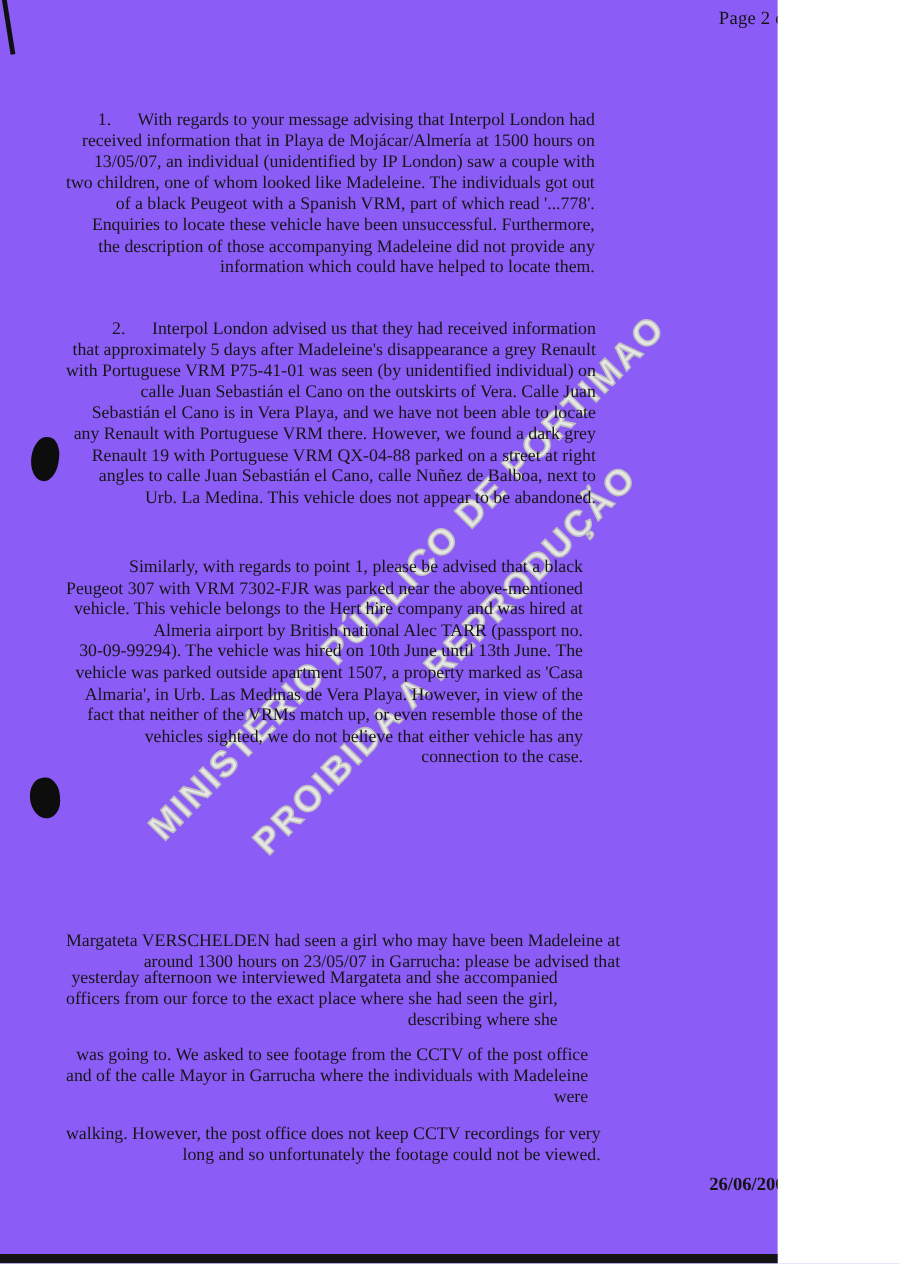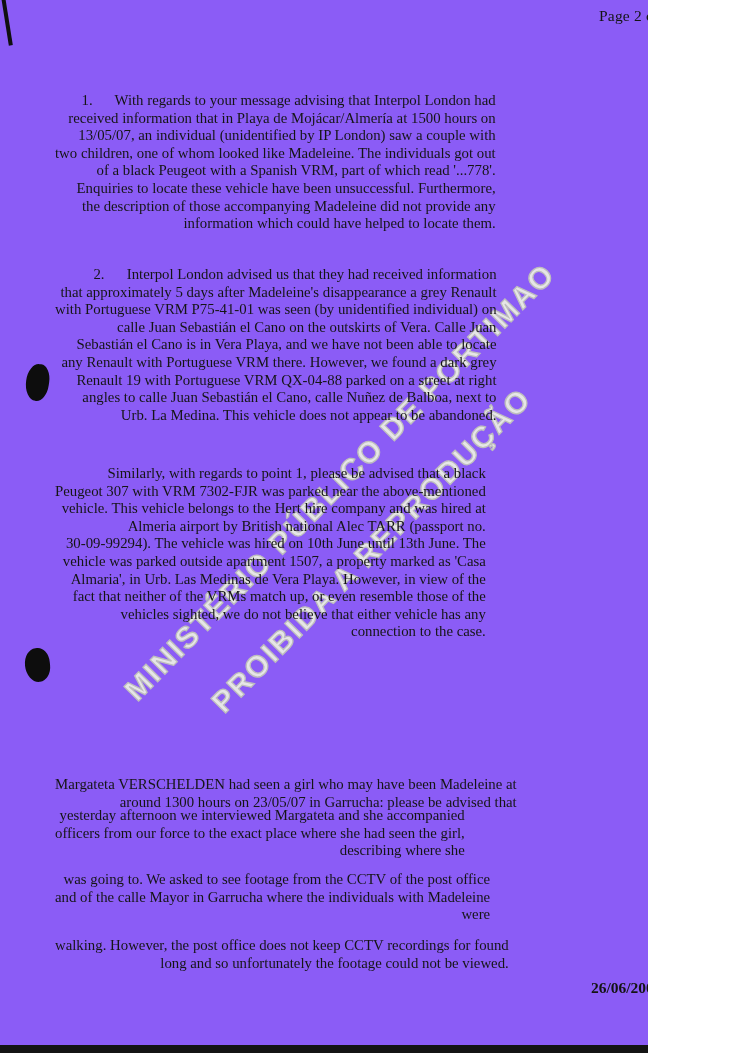--- a/index.html
+++ b/index.html
@@ -177,18 +177,18 @@
 vehicles sighted, we do not believe that either vehicle has any
 connection to the case.</div>
   <div class="para p5">Margateta VERSCHELDEN had seen a girl who may have been Madeleine at
 around 1300 hours on 23/05/07 in Garrucha: please be advised that</div>
   <div class="para p6">yesterday afternoon we interviewed Margateta and she accompanied
 officers from our force to the exact place where she had seen the girl,
 describing where she</div>
   <div class="para p7">was going to. We asked to see footage from the CCTV of the post office
 and of the calle Mayor in Garrucha where the individuals with Madeleine
 were</div>
-  <div class="para p8">walking. However, the post office does not keep CCTV recordings for found
+  <div class="para p8">walking. However, the post office does not keep CCTV recordings for very
 long and so unfortunately the footage could not be viewed.</div>
 
   <div class="doc-date">26/06/2007</div>
 
 </div>
 
 </body></html>

